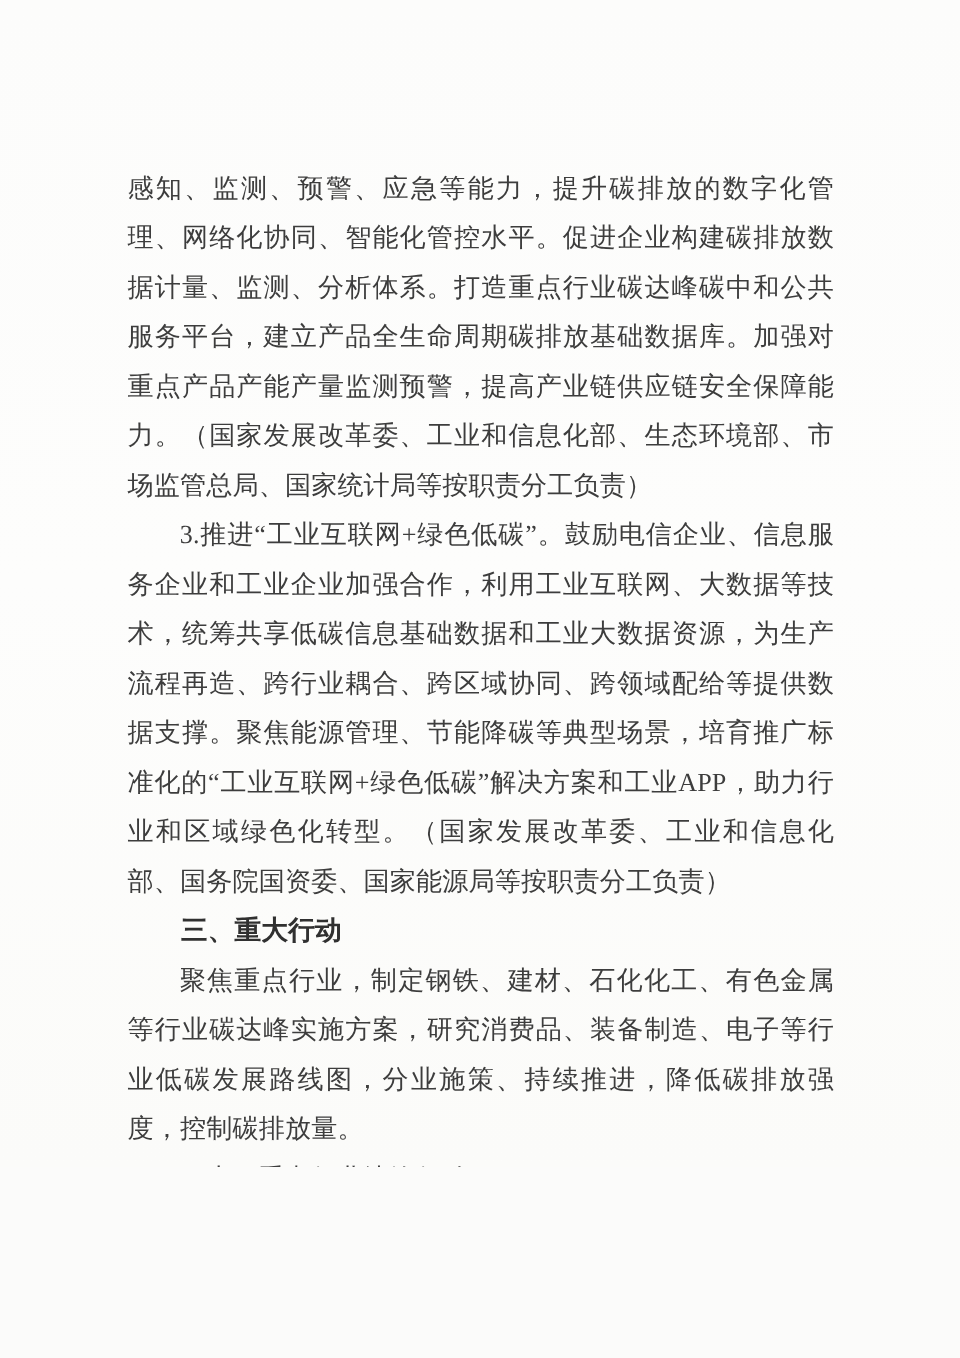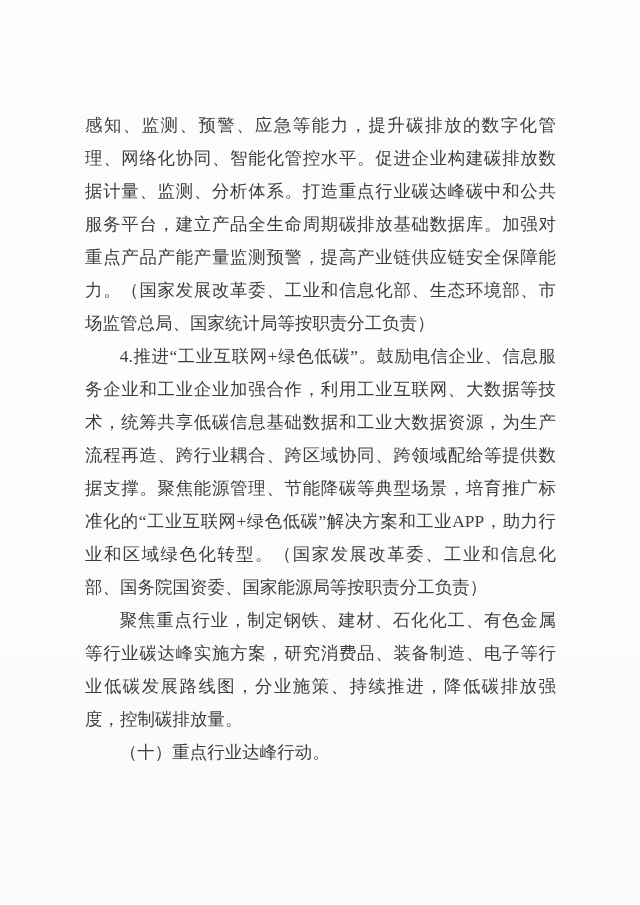--- a/index.html
+++ b/index.html
@@ -55,18 +55,19 @@
     color: #454545;
     font-family: "Liberation Serif", "DejaVu Serif", serif;
   }
 </style>
 </head>
 <body>
 
 <div class="page">
   <div class="body-text">
     <p class="para">感知、监测、预警、应急等能力，提升碳排放的数字化管理、网络化协同、智能化管控水平。促进企业构建碳排放数据计量、监测、分析体系。打造重点行业碳达峰碳中和公共服务平台，建立产品全生命周期碳排放基础数据库。加强对重点产品产能产量监测预警，提高产业链供应链安全保障能力。（国家发展改革委、工业和信息化部、生态环境部、市场监管总局、国家统计局等按职责分工负责）</p>
-    <p class="para indent">4.推进“工业互联网+绿色低碳”。鼓励电信企业、信息服务企业和工业企业加强合作，利用工业互联网、大数据等技术，统筹共享低碳信息基础数据和工业大数据资源，为生产流程再造、跨行业耦合、跨区域协同、跨领域配给等提供数据支撑。聚焦能源管理、节能降碳等典型场景，培育推广标准化的“工业互联网+绿色低碳”解决方案和工业APP，助力行业和区域绿色化转型。（国家发展改革委、工业和信息化部、国务院国资委、国家能源局等按职责分工负责）</p>
+    <p class="para indent">3.推进“工业互联网+绿色低碳”。鼓励电信企业、信息服务企业和工业企业加强合作，利用工业互联网、大数据等技术，统筹共享低碳信息基础数据和工业大数据资源，为生产流程再造、跨行业耦合、跨区域协同、跨领域配给等提供数据支撑。聚焦能源管理、节能降碳等典型场景，培育推广标准化的“工业互联网+绿色低碳”解决方案和工业APP，助力行业和区域绿色化转型。（国家发展改革委、工业和信息化部、国务院国资委、国家能源局等按职责分工负责）</p>
+    <h2 class="section-heading">三、重大行动</h2>
     <p class="para indent">聚焦重点行业，制定钢铁、建材、石化化工、有色金属等行业碳达峰实施方案，研究消费品、装备制造、电子等行业低碳发展路线图，分业施策、持续推进，降低碳排放强度，控制碳排放量。</p>
     <p class="para indent">（十）重点行业达峰行动。</p>
   </div>
   <div class="page-number">14</div>
 </div>
 
 </body></html>

